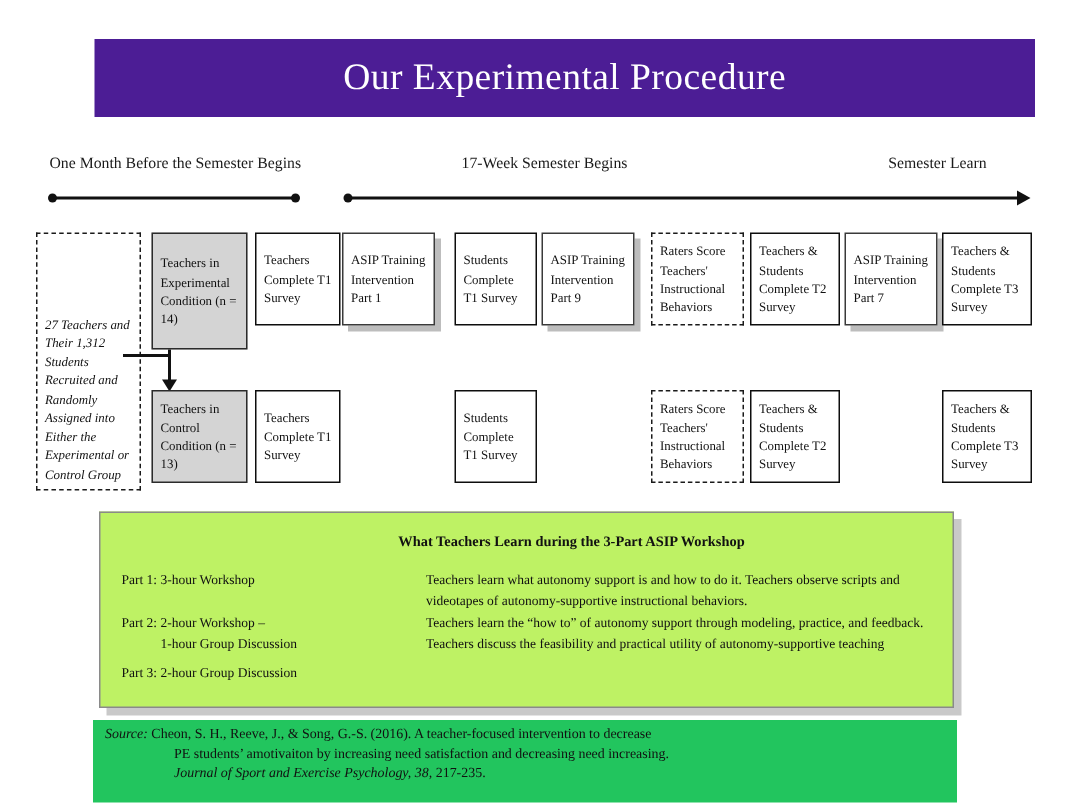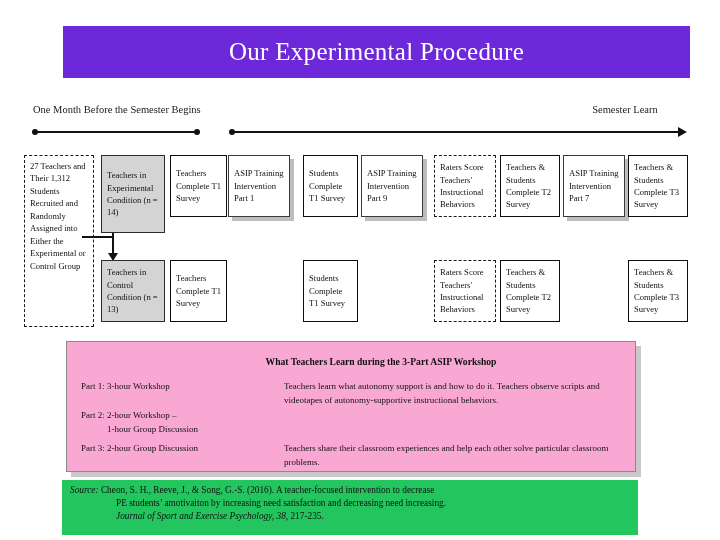--- a/index.html
+++ b/index.html
@@ -4,21 +4,21 @@
 <style>
   html,body{margin:0;padding:0;}
   body{
     width:720px;height:540px;background:#ffffff;
     font-family:"Liberation Serif","DejaVu Serif",serif;
     overflow:hidden;position:relative;
   }
   
   #title-banner{
     position:absolute;left:63px;top:26px;width:627px;height:52px;
-    background:#6d28d9;
+    background:#4c1d95;
     display:flex;align-items:center;justify-content:center;
   }
   #title-text{
     color:#ffffff;font-size:25px;letter-spacing:.3px;
     font-family:"Liberation Serif","DejaVu Serif",serif;
     white-space:nowrap;
   }
   
   #timeline{position:absolute;left:0;top:104px;width:720px;height:36px;}
   .tl-label{position:absolute;font-size:10.5px;color:#1a1a1a;white-space:nowrap;text-align:center;}
@@ -46,21 +46,21 @@
   .conn{position:absolute;background:#111;}
   .arrowhead{
     position:absolute;width:0;height:0;
     border-left:5.5px solid transparent;border-right:5.5px solid transparent;
   }
   .arrowhead.up{border-bottom:8px solid #111;}
   .arrowhead.down{border-top:8px solid #111;}
   
   #workshop{
     position:absolute;left:66px;top:341px;width:570px;height:131px;
-    box-sizing:border-box;border:1.4px solid #8a8a8a;background:#f9a8d4;
+    box-sizing:border-box;border:1.4px solid #8a8a8a;background:#bef264;
     box-shadow:5px 5px 0 0 #c9c9c9;
   }
   #ws-heading{
     position:absolute;left:0;right:0;top:14px;text-align:center;
     font-size:9.6px;font-weight:bold;color:#111;padding-left:60px;
   }
   .ws-label{position:absolute;left:14px;width:185px;font-size:9px;color:#111;line-height:1.5;}
   .ws-desc{position:absolute;left:205px;right:8px;font-size:9px;color:#111;line-height:1.5;margin-left:12px;}
   .ws-indent{padding-left:26px;display:block;}
   
@@ -77,34 +77,35 @@
 </style>
 </head>
 <body>
 
 <div id="title-banner">
   <div id="title-text">Our Experimental Procedure</div>
 </div>
 
 <div id="timeline">
   <div class="tl-label" style="left:33px;width:164px;">One Month Before the Semester Begins</div>
+  <div class="tl-label" style="left:278px;width:170px;">17-Week Semester Begins</div>
   <div class="tl-label" style="left:560px;width:130px;">Semester Learn</div>
 
   <div class="tl-line" style="left:35px;width:162px;"></div>
   <div class="tl-dot" style="left:32px;"></div>
   <div class="tl-dot" style="left:194px;"></div>
 
   <div class="tl-line" style="left:232px;width:448px;"></div>
   <div class="tl-dot" style="left:229px;"></div>
   <div class="tl-arrow" style="left:678px;"></div>
 </div>
 
 <div id="flow">
 
-  <div class="node dashed" style="left:24px;top:7px;width:70px;height:172px;align-items:flex-start;">
+  <div class="node dashed" style="left:24px;top:7px;width:70px;height:172px;align-items:flex-end;font-style:italic;">
     <span>27 Teachers and Their 1,312 Students Recruited and Randomly Assigned into Either the Experimental or Control Group</span>
   </div>
 
   <div class="conn" style="left:82px;top:88px;width:32px;height:2px;"></div>
   <div class="conn" style="left:112px;top:69px;width:2.4px;height:40px;"></div>
   <div class="arrowhead up" style="left:108px;top:62px;"></div>
   <div class="arrowhead down" style="left:108px;top:105px;"></div>
 
   <div class="node gray" style="left:101px;top:7px;width:64px;height:78px;justify-content:flex-end;">
     <span>Teachers in Experimental Condition (n = 14)</span>
@@ -173,24 +174,25 @@
   <div class="ws-label" style="top:38px;">Part 1: 3-hour Workshop</div>
   <div class="ws-desc" style="top:38px;">
     <span>Teachers learn what autonomy support is and how to do it.</span>
     <span>Teachers observe scripts and videotapes of autonomy-supportive instructional behaviors.</span>
   </div>
 
   <div class="ws-label" style="top:67px;">
     <span>Part 2: 2-hour Workshop  –</span>
     <span class="ws-indent">1-hour Group Discussion</span>
   </div>
+  <div class="ws-desc" style="top:67px;">
+    <span>Teachers learn the “how to” of autonomy support through modeling, practice, and feedback.</span>
+    <span>Teachers discuss the feasibility and practical utility of autonomy-supportive teaching</span>
+  </div>
 
   <div class="ws-label" style="top:100px;width:200px;">Part 3: 2-hour Group Discussion</div>
-  <div class="ws-desc" style="top:100px;">
-    <span>Teachers share their classroom experiences and help each other solve particular classroom problems.</span>
-  </div>
 </div>
 
 <div id="citation">
   <span class="cl" id="cit-line1"><span class="ital">Source:</span><span> Cheon, S. H., Reeve, J., &amp; Song, G.-S. (2016).  A teacher-focused intervention to decrease</span></span>
   <span class="cl" id="cit-line2">PE students’ amotivaiton by increasing need satisfaction and decreasing need increasing.</span>
   <span class="cl" id="cit-line3"><span class="ital">Journal of Sport and Exercise Psychology,  38,</span><span> 217-235.</span></span>
 </div>
 
 </body></html>

